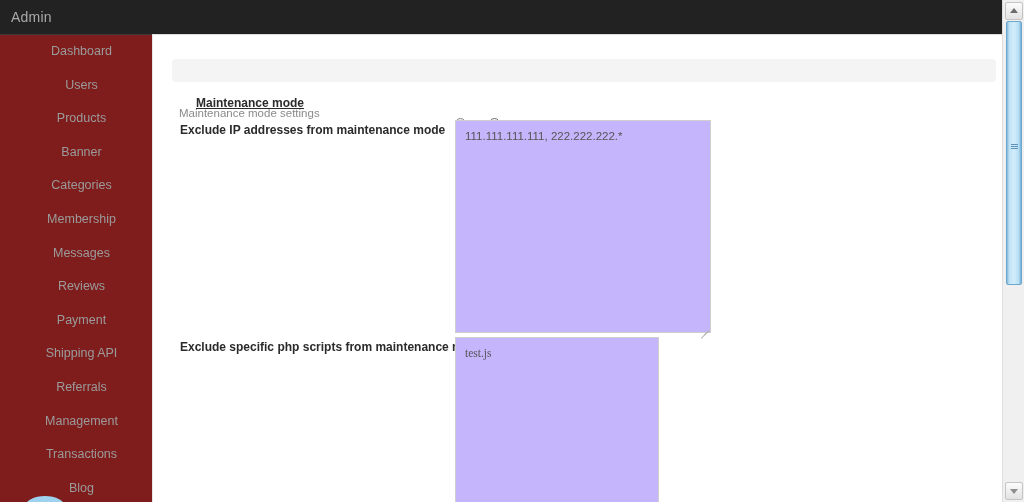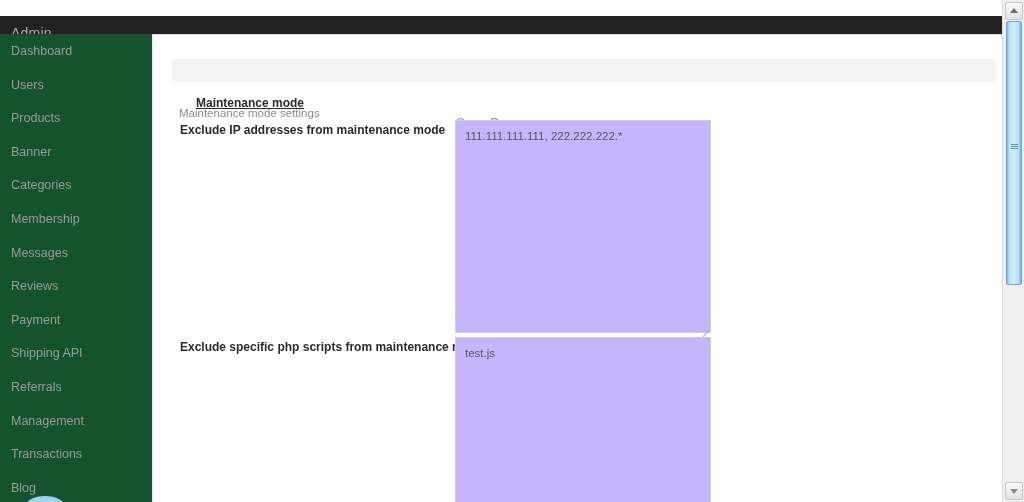--- a/index.html
+++ b/index.html
@@ -18,45 +18,46 @@
     position: absolute;
     left: 0; top: 0;
     width: 1002px;
     height: 502px;
     overflow: hidden;
     background: #ffffff;
   }
   
   .topbar {
     position: absolute;
-    left: 0; top: 16px;
+    left: 0; top: 0;
     width: 1002px;
     height: 34px;
     background: #222222;
   }
   .brand {
     position: absolute;
     left: 11px;
     top: 9px;
     font-size: 14px;
     color: #a9a9a9;
     letter-spacing: .2px;
     line-height: 16px;
   }
   
   .sidebar {
     position: absolute;
     left: 0;
     top: 34px;
     width: 152px;
     height: 468px;
-    background: #14532d;
+    background: #7f1d1d;
     border-top: 1px solid #3a3a3a;
     box-sizing: border-box;
     overflow: hidden;
+    text-align: center;
   }
   .nav-item {
     display: block;
     height: 33.6px;
     line-height: 33.6px;
     padding-left: 11px;
     font-size: 12.5px;
     color: #9b9b9b;
     white-space: nowrap;
     box-sizing: border-box;
@@ -285,21 +286,21 @@
 
     <textarea class="ta" id="ta-ips" style="left: 302px; top: 85px; width: 256px; height: 213px;" value="111.111.111.111, 222.222.222.*">111.111.111.111, 222.222.222.*</textarea>
     <div class="resize-grip" style="left:544px; top:285px;">
       <i style="top:10px; width:11px;"></i>
       <i style="top:10px; width:7px;"></i>
       <i style="top:10px; width:3px;"></i>
     </div>
 
     <div class="field-label" style="left:27px; top:305px;">Exclude specific php scripts from maintenance mode</div>
 
-    <textarea class="ta" id="ta-scripts" style="left: 302px; top: 302px; width: 256px; height: 166px;" value="test.js">test.js</textarea>
+    <textarea class="ta" id="ta-scripts" style="left: 302px; top: 302px; width: 204px; height: 166px; font-family: Liberation Serif, serif;" value="test.js">test.js</textarea>
 
   </main>
 </div>
 
 <div class="vscroll">
   <div class="sb-btn up">
     <span class="sb-arrow"></span>
   </div>
   <div class="sb-thumb">
     <div class="sb-grip">

